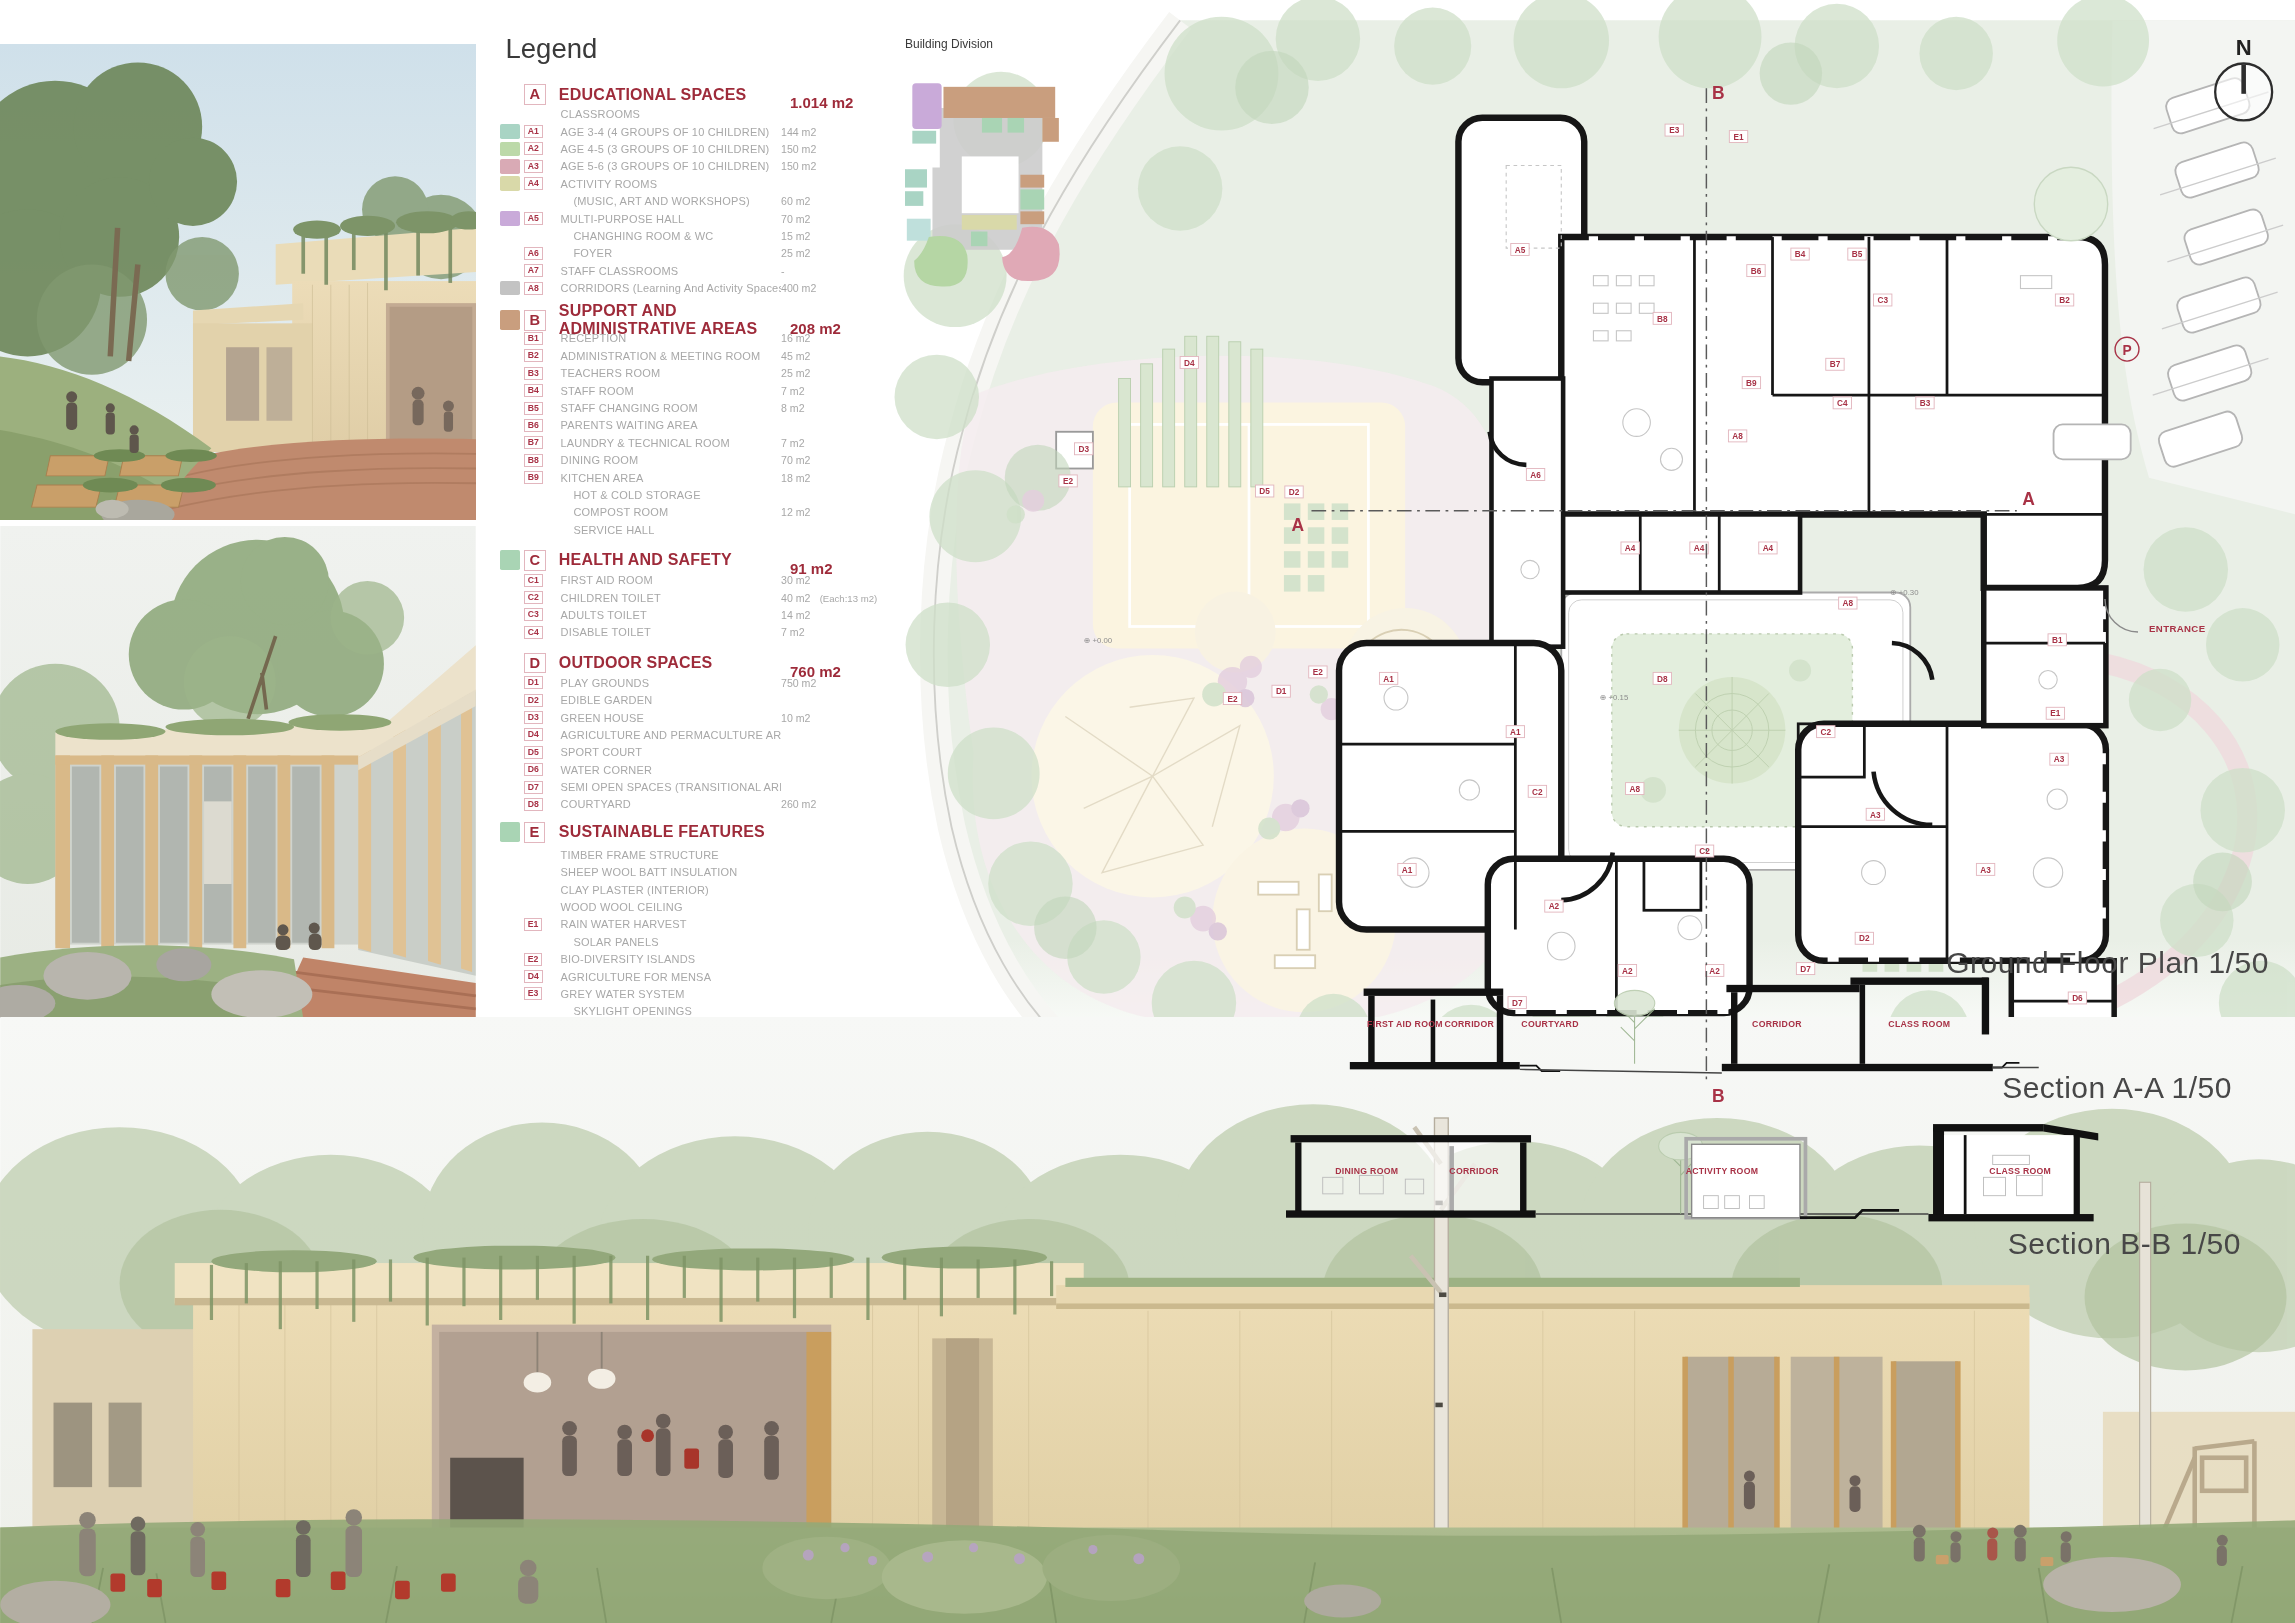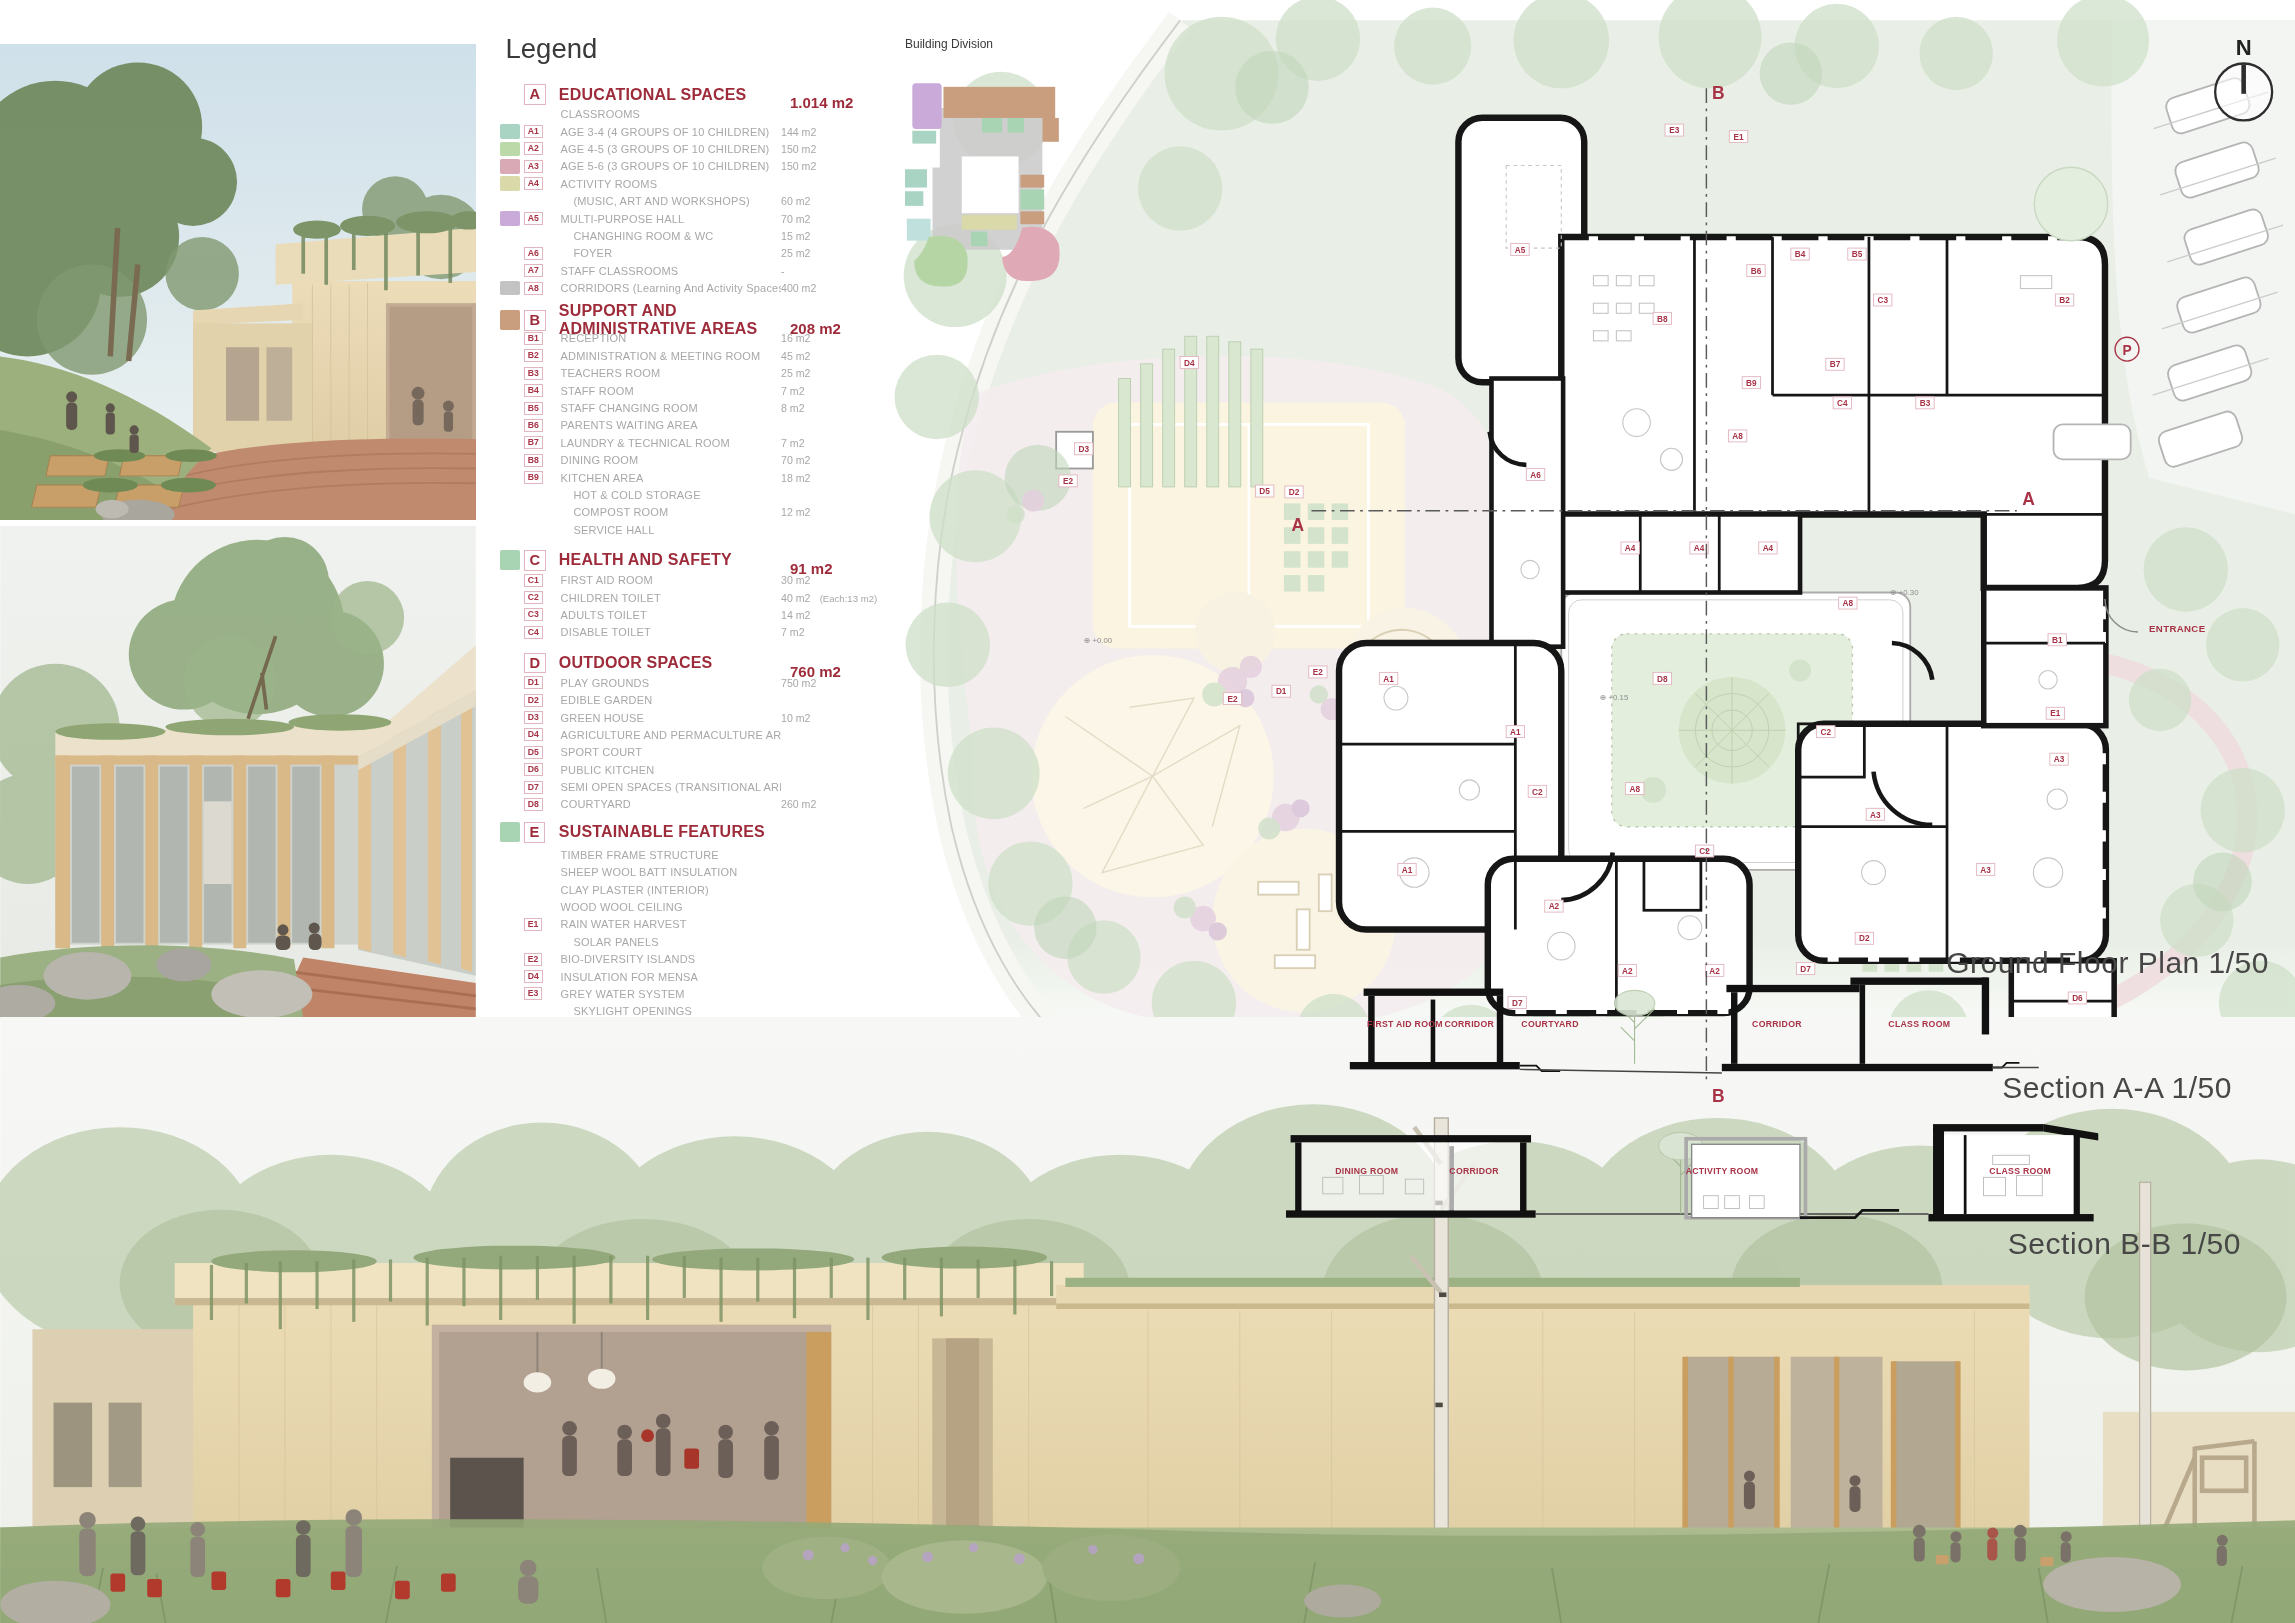--- a/index.html
+++ b/index.html
@@ -985,21 +985,21 @@
     <div class="lg-row">
       <span class="sw" style="visibility: hidden;"></span>
       <span class="tag">D5</span>
       <span class="lbl">SPORT COURT</span>
       <span class="cells"><span class="area"></span><span class="note"></span></span>
     </div>
 
     <div class="lg-row">
       <span class="sw" style="visibility: hidden;"></span>
       <span class="tag">D6</span>
-      <span class="lbl">PUBLIC KITCHEN</span>
+      <span class="lbl">WATER CORNER</span>
       <span class="cells"><span class="area"></span><span class="note"></span></span>
     </div>
 
     <div class="lg-row">
       <span class="sw" style="visibility: hidden;"></span>
       <span class="tag">D7</span>
       <span class="lbl">SEMI OPEN SPACES (TRANSITIONAL AREAS)</span>
       <span class="cells"><span class="area"></span><span class="note"></span></span>
     </div>
 
@@ -1065,21 +1065,21 @@
     <div class="lg-row">
       <span class="sw" style="visibility: hidden;"></span>
       <span class="tag">E2</span>
       <span class="lbl">BIO-DIVERSITY ISLANDS</span>
       <span class="cells"><span class="area"></span><span class="note"></span></span>
     </div>
 
     <div class="lg-row">
       <span class="sw" style="visibility: hidden;"></span>
       <span class="tag">D4</span>
-      <span class="lbl">INSULATION FOR MENSA</span>
+      <span class="lbl">AGRICULTURE FOR MENSA</span>
       <span class="cells"><span class="area"></span><span class="note"></span></span>
     </div>
 
     <div class="lg-row">
       <span class="sw" style="visibility: hidden;"></span>
       <span class="tag">E3</span>
       <span class="lbl">GREY WATER SYSTEM</span>
       <span class="cells"><span class="area"></span><span class="note"></span></span>
     </div>
 

